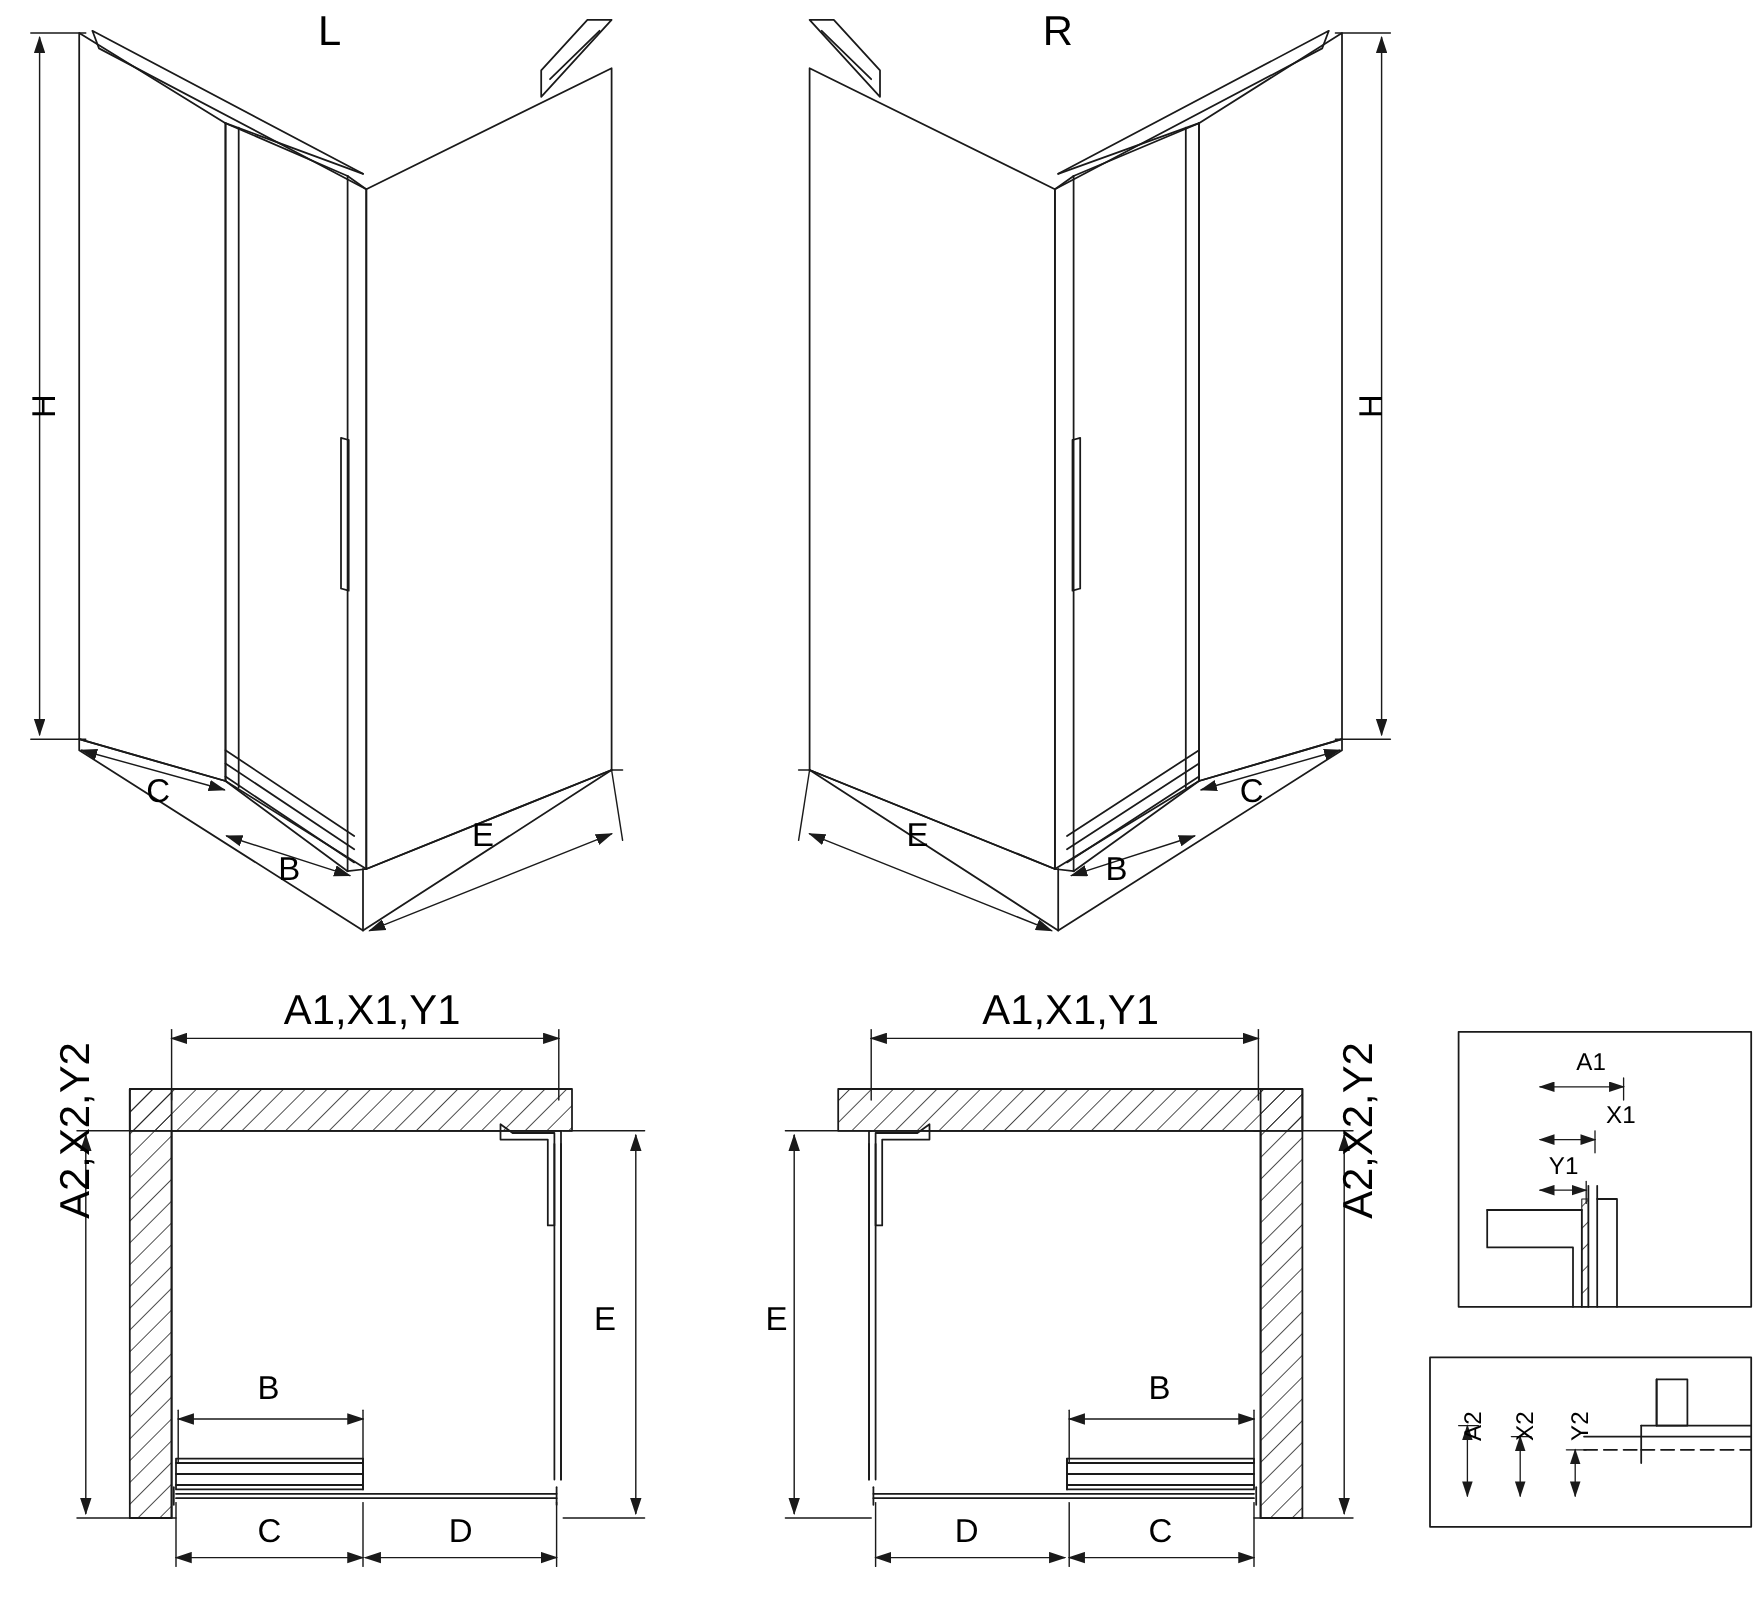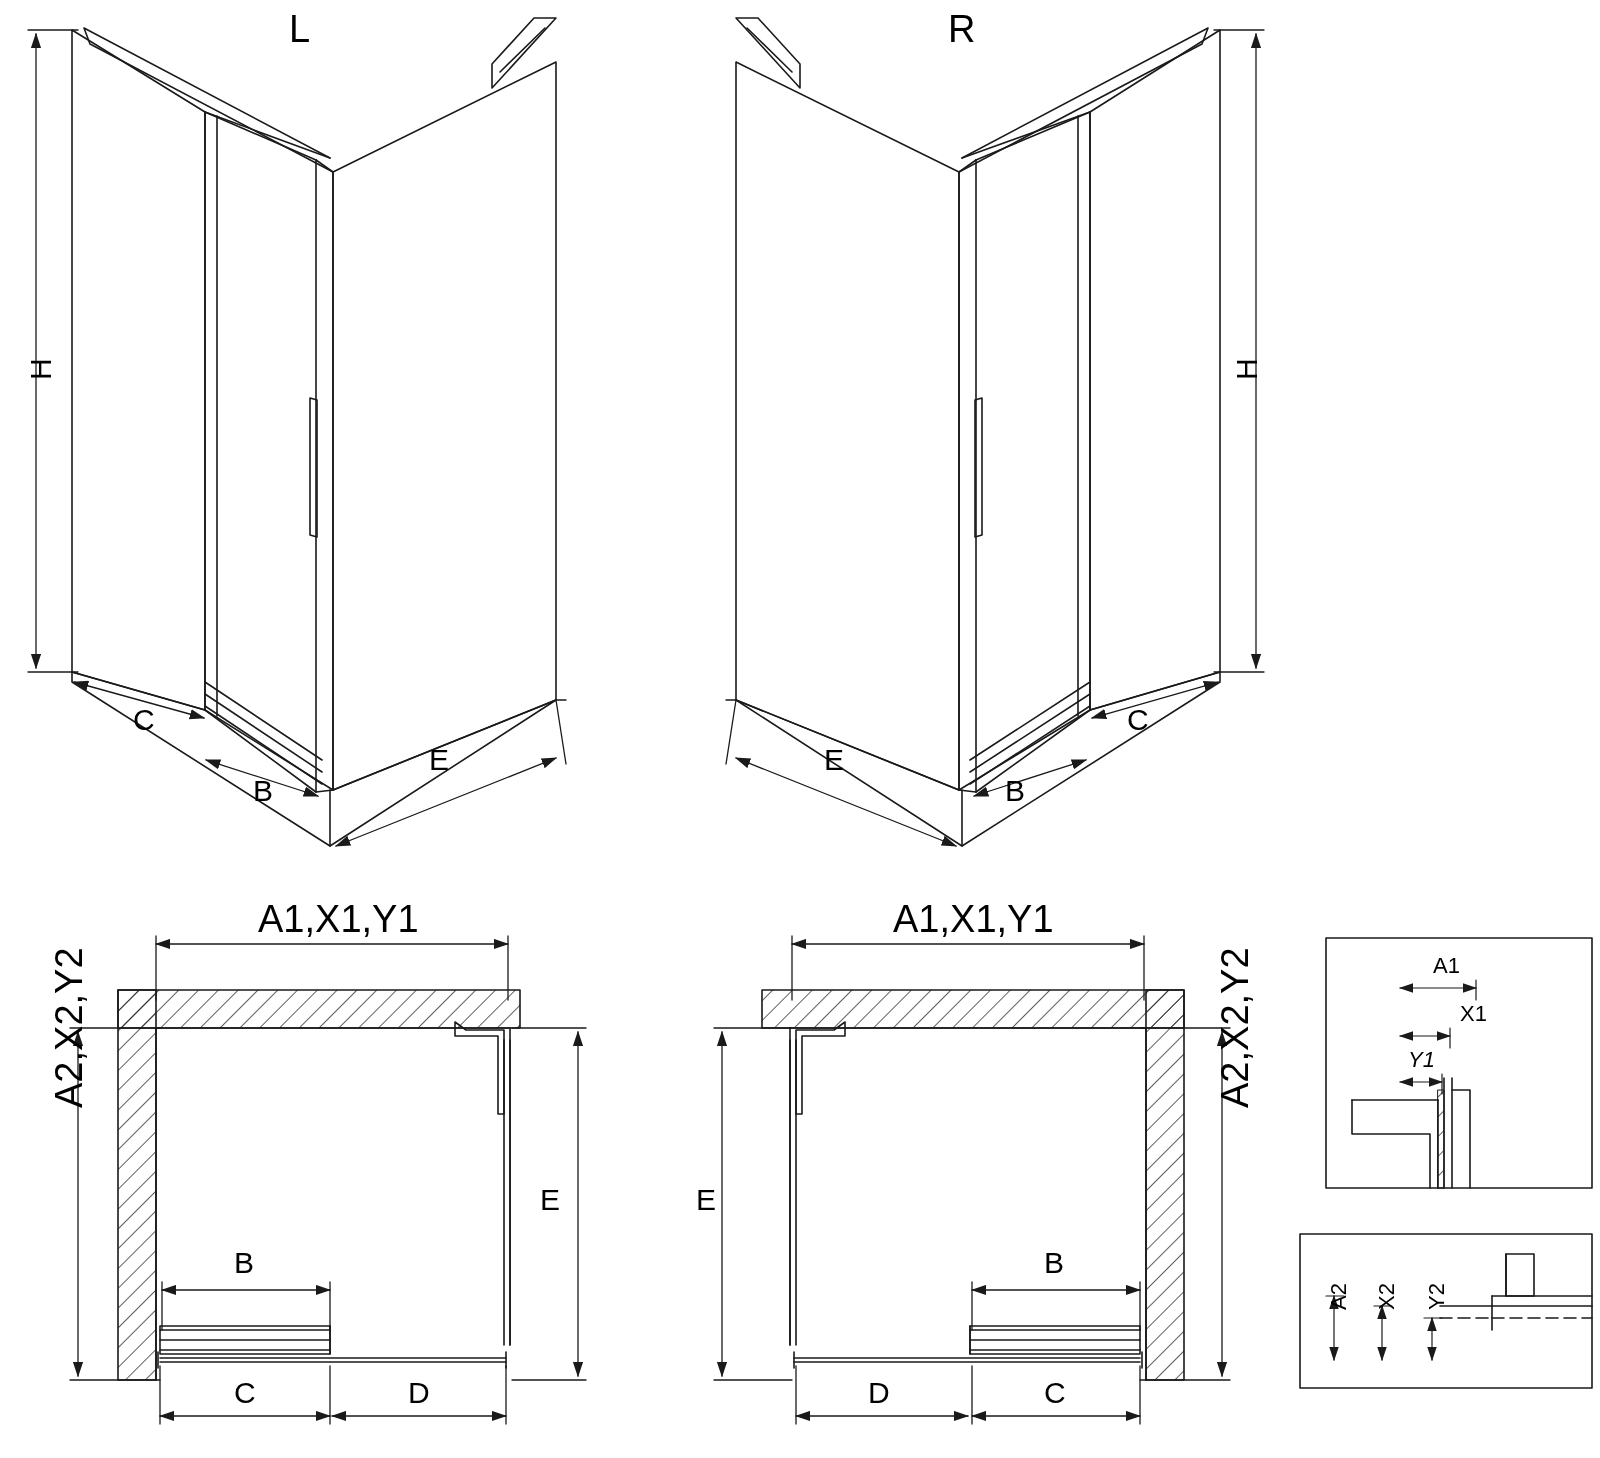--- a/index.html
+++ b/index.html
@@ -286,19 +286,19 @@
 
   <div class="lbl lbl-big" style="left:893px; top:900px;">A1,X1,Y1</div>
   <div class="lbl lbl-big rot90" style="left:1216px; top:1108px;">A2,X2,Y2</div>
   <div class="lbl lbl-mid" style="left:696px; top:1185px;">E</div>
   <div class="lbl lbl-mid" style="left:1044px; top:1248px;">B</div>
   <div class="lbl lbl-mid" style="left:1044px; top:1378px;">C</div>
   <div class="lbl lbl-mid" style="left:868px; top:1378px;">D</div>
 
   <div class="lbl lbl-tiny" style="left:1418px; top:955px;margin-left:15px;">A1</div>
   <div class="lbl lbl-tiny" style="left:1412px; top:1003px;margin-left:48px;">X1</div>
-  <div class="lbl lbl-tiny" style="left:1408px; top:1049px;font-style:italic;">Y1</div>
+  <div class="lbl lbl-tiny" style="left:1408px; top:1049px;">Y1</div>
 
   <div class="lbl lbl-tiny rot90" style="left:1328px; top:1310px;">A2</div>
   <div class="lbl lbl-tiny rot90" style="left:1376px; top:1310px;">X2</div>
   <div class="lbl lbl-tiny rot90" style="left:1426px; top:1310px;">Y2</div>
 
 </div>
 
 </body></html>

